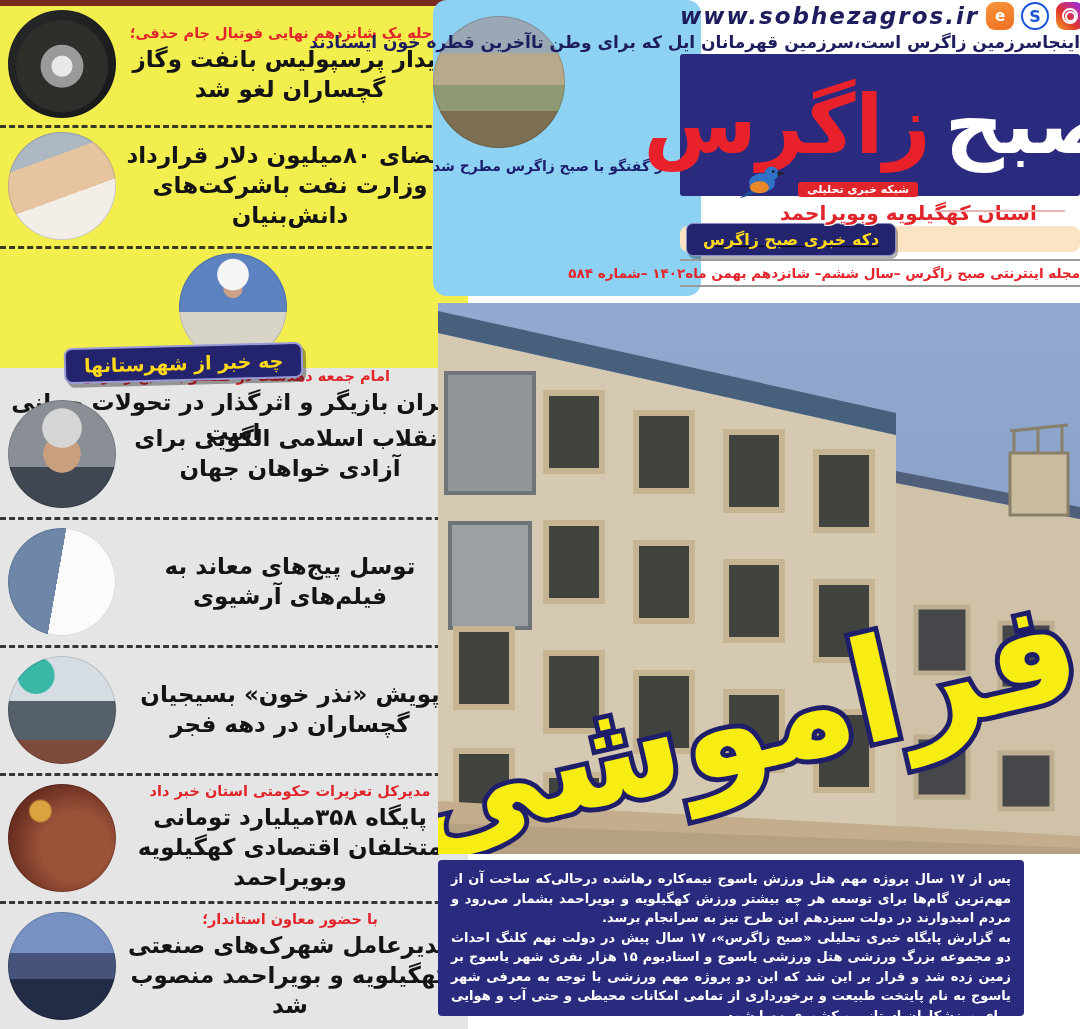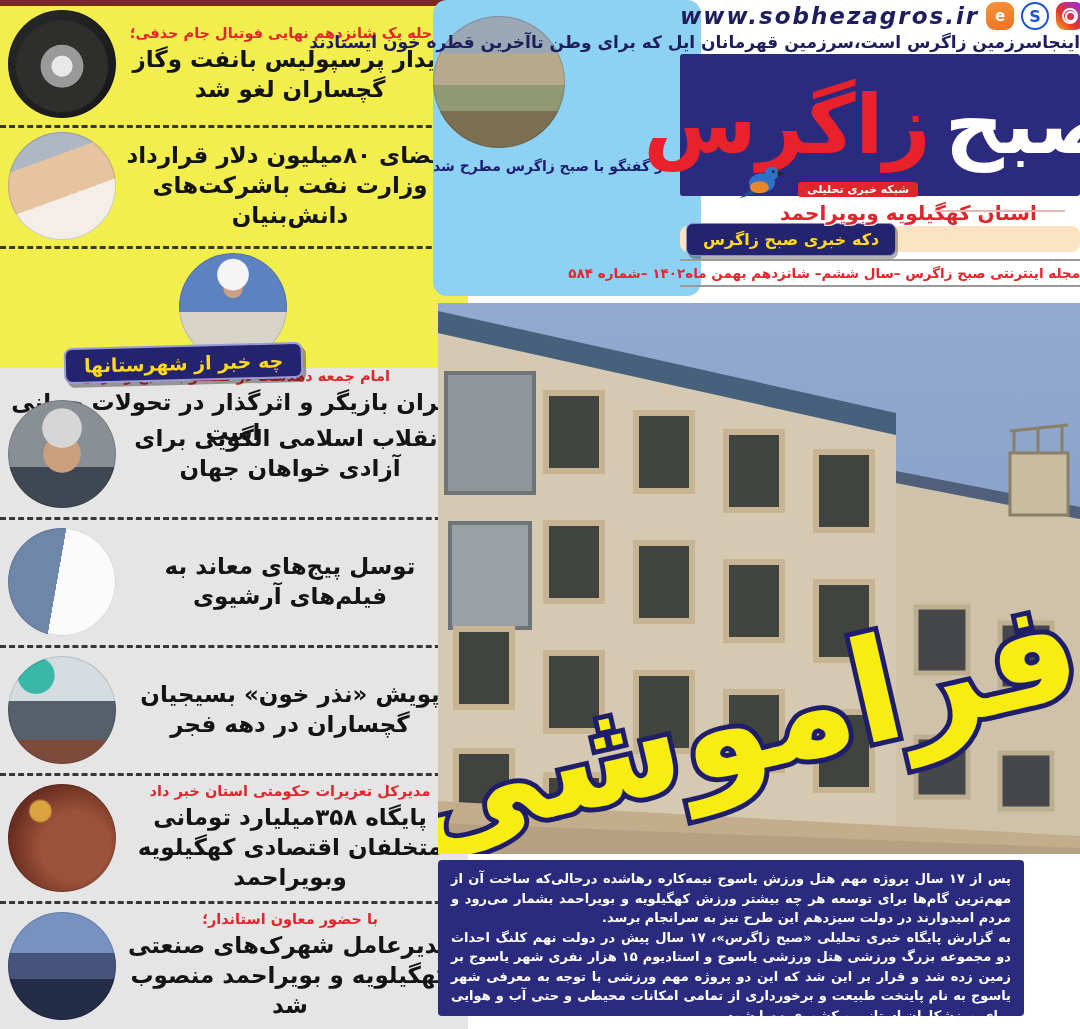--- a/index.html
+++ b/index.html
@@ -57,21 +57,21 @@
               gap:14px; direction:rtl; border-radius:3px; }
   .logo-sobh  { color:#ffffff; font-size:82px; font-weight:800; line-height:1; }
   .logo-zagros{ color:#e8212b; font-size:82px; font-weight:800; line-height:1; }
   .network { position:relative; height:28px; }
   .bird { position:absolute; left:56px; top:-36px; }
   .net1 { position:absolute; left:118px; top:-14px; background:#e0252b; color:#fff; font-size:11px; font-weight:700;
           padding:1px 9px; border-radius:3px; direction:rtl; }
   .net2 { position:absolute; left:100px; top:5px; color:#e0252b; font-size:20px; font-weight:800; direction:rtl;
           text-shadow:1px 1px 0 #fff,-1px -1px 0 #fff,1px -1px 0 #fff,-1px 1px 0 #fff; }
   .net-rule { position:absolute; left:255px; top:14px; width:130px; height:2px; background:#e9b6b6; }
-  .cream-bar { margin-top:2px; height:26px; background:#fbe4c4; border-radius:8px; display:flex; align-items:center; padding:0 6px; }
+  .cream-bar { margin-top:2px; height:26px; background:#fbe4c4; border-radius:8px; display:flex; align-items:center; padding:0 6px;text-decoration:underline; }
   .kiosk { background:#23236e; color:#ffd91a; font-size:16px; font-weight:800; padding:6px 16px; border-radius:7px;
            direction:rtl; box-shadow:2px 3px 0 rgba(0,0,0,.3); border:1px solid #8c8cc8; }
   .edition { margin-top:7px; border-top:2px solid #9a9a9a; border-bottom:2px solid #9a9a9a; padding:4px 0;
              color:#e5252b; font-size:13.5px; font-weight:800; direction:rtl; white-space:nowrap; }
 
   
   .photo-wrap { position:absolute; left:438px; top:303px; width:642px; height:551px; }
   .photo-wrap svg { display:block; }
   .title-layer { position:absolute; inset:0; }
 

